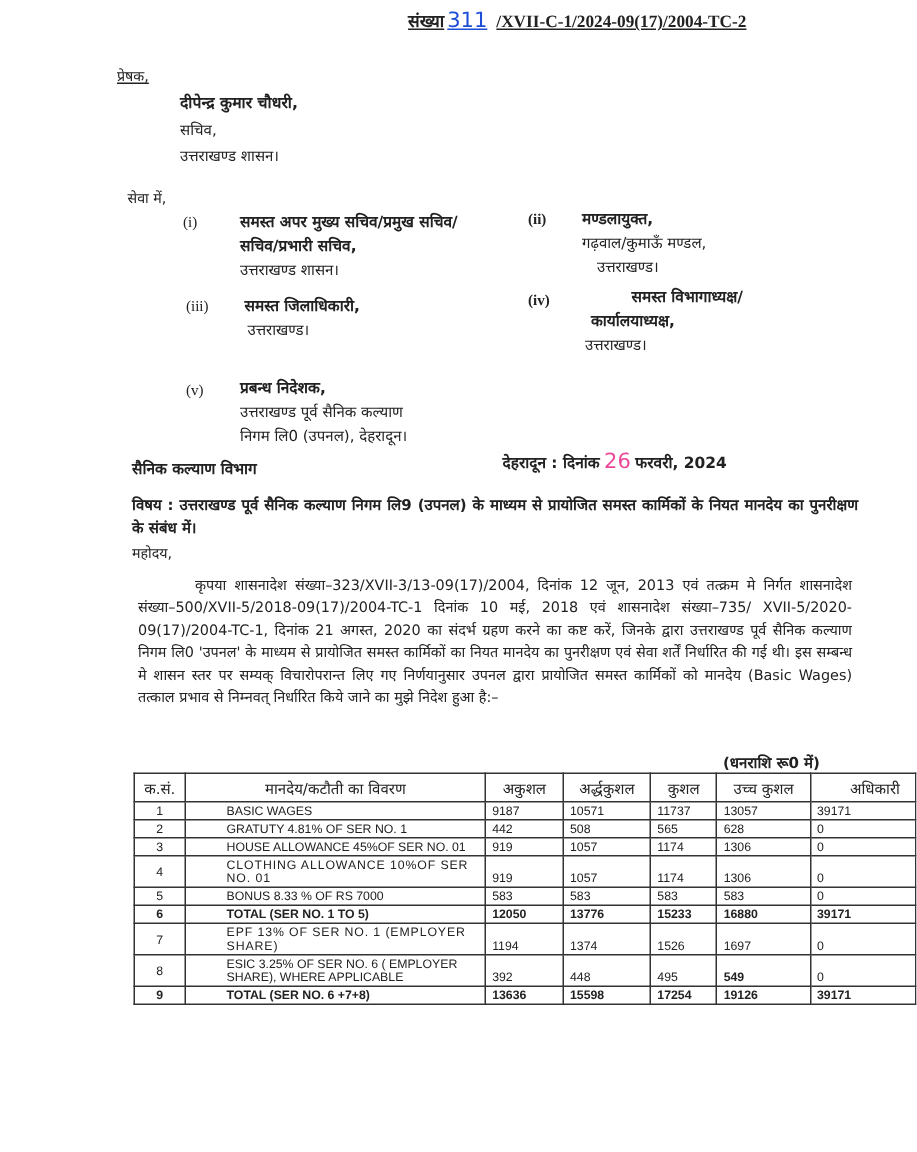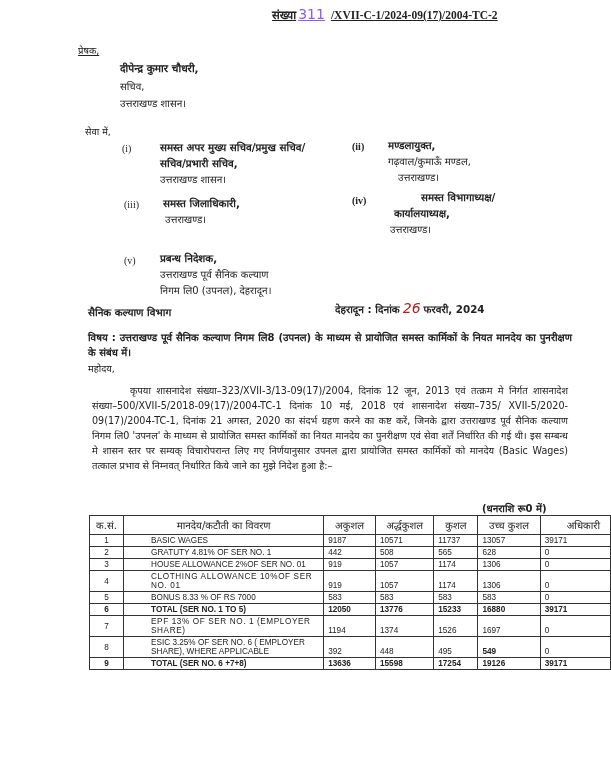--- a/index.html
+++ b/index.html
@@ -1,35 +1,35 @@
 <!DOCTYPE html>
 <html><head>
 <meta charset="utf-8">
 <style>
   html,body{margin:0;padding:0;background:#fff;}
   body{width:611px;height:768px;position:relative;overflow:hidden;color:#222;
        font-family:"DejaVu Sans",sans-serif;font-size:10px;}
   .abs{position:absolute;}
   .ref{left:272px;top:6px;font-family:"Liberation Serif",serif;font-size:11.5px;font-weight:bold;}
   .ref .lbl{text-decoration:underline;}
-  .ref .num{font-family:"DejaVu Sans",sans-serif;font-weight:normal;color:#8b5cf6;font-size:14px;text-decoration:underline;margin:12px 6px 0 2px;}
+  .ref .num{font-family:"DejaVu Sans",sans-serif;font-weight:normal;color:#1d4ed8;font-size:14px;text-decoration:underline;margin:12px 6px 0 2px;}
   .ref .code{text-decoration:underline;}
   .t{white-space:nowrap;}
   .b{font-weight:bold;}
   .para{left:88px;top:379px;width:484px;font-size:9.6px;line-height:15.1px;text-align:justify;}
   .para p{margin:4px;text-indent:38px;}
   .sub{left:88px;top:330px;width:484px;font-size:10px;line-height:15px;font-weight:bold;text-align:justify;}
   table{position:absolute;left:89px;top:515px;border-collapse:collapse;font-family:"Liberation Sans",sans-serif;font-size:8.2px;}
   td,th{border:1px solid #333;padding:1px 4px;}
   th{font-family:"DejaVu Sans",sans-serif;font-size:10px;font-weight:normal;height:16px;}
   td.sn{text-align:center;width:24px;}
   td.desc{width:193px;padding-left:27px;}
   td.n{}
   tr.tot td{font-weight:bold;}
-  .hw{font-family:"DejaVu Sans",sans-serif;color:#b91c1c;font-size:14px;font-style:italic;}
+  .hw{font-family:"DejaVu Sans",sans-serif;color:#ec4899;font-size:14px;}
 </style>
 </head>
 <body>
 
 <div class="abs ref t">
   <span class="lbl">संख्या</span><span class="num">311</span><span class="code">/XVII-C-1/2024-09(17)/2004-TC-2</span>
 </div>
 
 <div class="abs t" style="left:78px;top:44px;font-size:9.5px;text-decoration:underline;">प्रेषक,</div>
 <div class="abs t b" style="left:120px;top:61px;font-size:10.5px;">दीपेन्द्र कुमार चौधरी,</div>
@@ -70,21 +70,21 @@
   <div class="abs t b" style="left:160px;top:251px;font-size:10.3px;">प्रबन्ध निदेशक,</div>
   <div class="abs t" style="left:160px;top:267px;font-size:10px;">उत्तराखण्ड पूर्व सैनिक कल्याण</div>
   <div class="abs t" style="left:160px;top:283px;font-size:10px;">निगम लि0 (उपनल), देहरादून।</div>
 </div>
 
 <div class="abs t b" style="left:88px;top:305px;font-size:10.3px;">सैनिक कल्याण विभाग</div>
 <div class="abs t b" style="left:335px;top:300px;font-size:10.3px;">
   <span>देहरादून : दिनांक</span><span class="hw" style="font-weight:normal;margin:0 3px;">26</span><span>फरवरी, 2024</span>
 </div>
 
-<div class="abs sub">विषय : उत्तराखण्ड पूर्व सैनिक कल्याण निगम लि8 (उपनल) के माध्यम से प्रायोजित समस्त कार्मिकों के नियत मानदेय का पुनरीक्षण के संबंध में।</div>
+<div class="abs sub">विषय : उत्तराखण्ड पूर्व सैनिक कल्याण निगम लि9 (उपनल) के माध्यम से प्रायोजित समस्त कार्मिकों के नियत मानदेय का पुनरीक्षण के संबंध में।</div>
 <div class="abs t" style="left:88px;top:362px;font-size:9.5px;">महोदय,</div>
 
 <div class="abs para">
   <p>कृपया शासनादेश संख्या–323/XVII-3/13-09(17)/2004, दिनांक 12 जून, 2013 एवं तत्क्रम मे निर्गत शासनादेश संख्या–500/XVII-5/2018-09(17)/2004-TC-1 दिनांक 10 मई, 2018 एवं शासनादेश संख्या–735/ XVII-5/2020-09(17)/2004-TC-1, दिनांक 21 अगस्त, 2020 का संदर्भ ग्रहण करने का कष्ट करें, जिनके द्वारा उत्तराखण्ड पूर्व सैनिक कल्याण निगम लि0 'उपनल' के माध्यम से प्रायोजित समस्त कार्मिकों का नियत मानदेय का पुनरीक्षण एवं सेवा शर्तें निर्धारित की गई थी। इस सम्बन्ध मे शासन स्तर पर सम्यक् विचारोपरान्त लिए गए निर्णयानुसार उपनल द्वारा प्रायोजित समस्त कार्मिकों को मानदेय (Basic Wages) तत्काल प्रभाव से निम्नवत् निर्धारित किये जाने का मुझे निदेश हुआ है:–</p>
 </div>
 
 <div class="abs t b" style="left:482px;top:501px;font-size:10px;">(धनराशि रू0 में)</div>
 
 <table>
   <thead>
@@ -112,21 +112,21 @@
       <td class="sn">2</td>
       <td class="desc">GRATUTY 4.81% OF SER NO. 1</td>
       <td class="n">442</td>
       <td class="n">508</td>
       <td class="n">565</td>
       <td class="n">628</td>
       <td class="n">0</td>
     </tr>
     <tr>
       <td class="sn">3</td>
-      <td class="desc">HOUSE ALLOWANCE 2%OF SER NO. 01</td>
+      <td class="desc">HOUSE ALLOWANCE 45%OF SER NO. 01</td>
       <td class="n">919</td>
       <td class="n">1057</td>
       <td class="n">1174</td>
       <td class="n">1306</td>
       <td class="n">0</td>
     </tr>
     <tr>
       <td class="sn">4</td>
       <td class="desc" style="letter-spacing:0.6px;">CLOTHING ALLOWANCE 10%OF SER NO. 01</td>
       <td class="n" style="vertical-align:bottom;">919</td>

